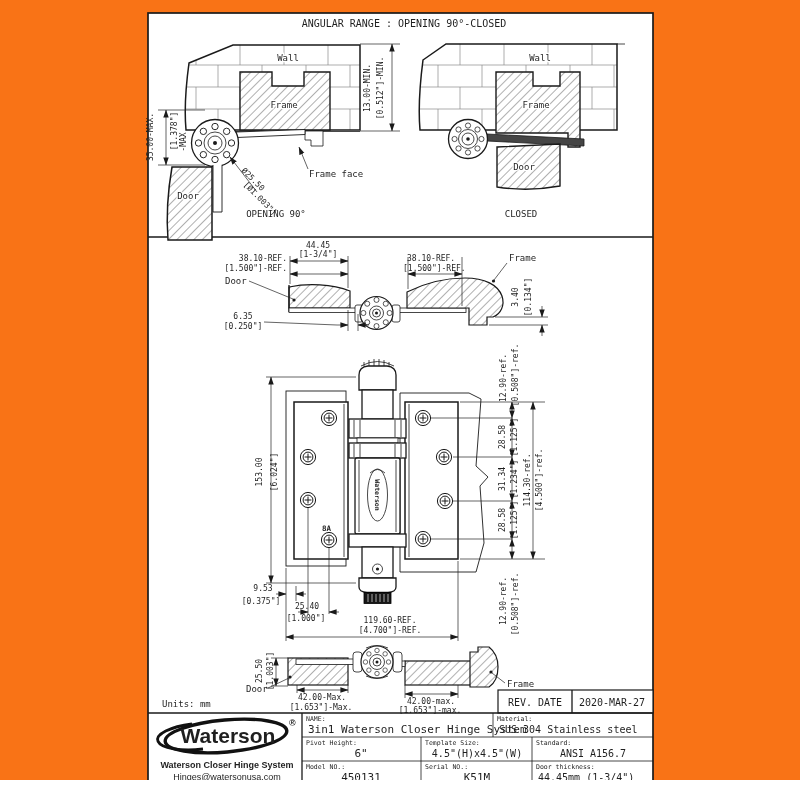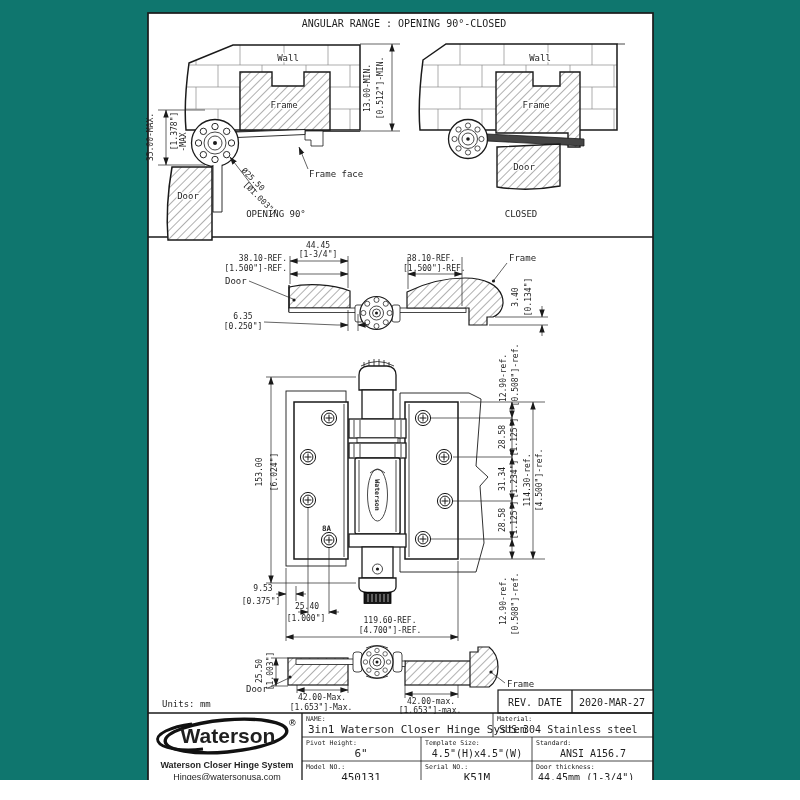--- a/index.html
+++ b/index.html
@@ -1,16 +1,16 @@
 <!DOCTYPE html>
 <html><head>
 <meta charset="utf-8">
 <style>
   html,body{margin:0;padding:0;background:#fff;}
-  #stage{position:relative;width:800px;height:780px;background:#0f766e;overflow:hidden;}
+  #stage{position:relative;width:800px;height:780px;background:#f97316;overflow:hidden;}
   svg{display:block;}
   text{font-family:"DejaVu Sans Mono",monospace;fill:#1f1f1f;}
   .t6{font-size:6.5px;} .t7{font-size:7.5px;} .t8{font-size:8px;} .t9{font-size:9px;}
   .t10{font-size:10px;} .t11{font-size:11px;} .t20{font-size:21px;font-weight:bold;}
   .mid{text-anchor:middle;} .end{text-anchor:end;}
   .sans{font-family:"Liberation Sans",sans-serif;}
   .bold{font-weight:bold;}
   .halo{paint-order:stroke;stroke:#ffffff;stroke-width:2.6px;}
   .ln{stroke:#1a1a1a;fill:none;stroke-width:1.3;}
   .thin{stroke:#1a1a1a;fill:none;stroke-width:0.8;}

